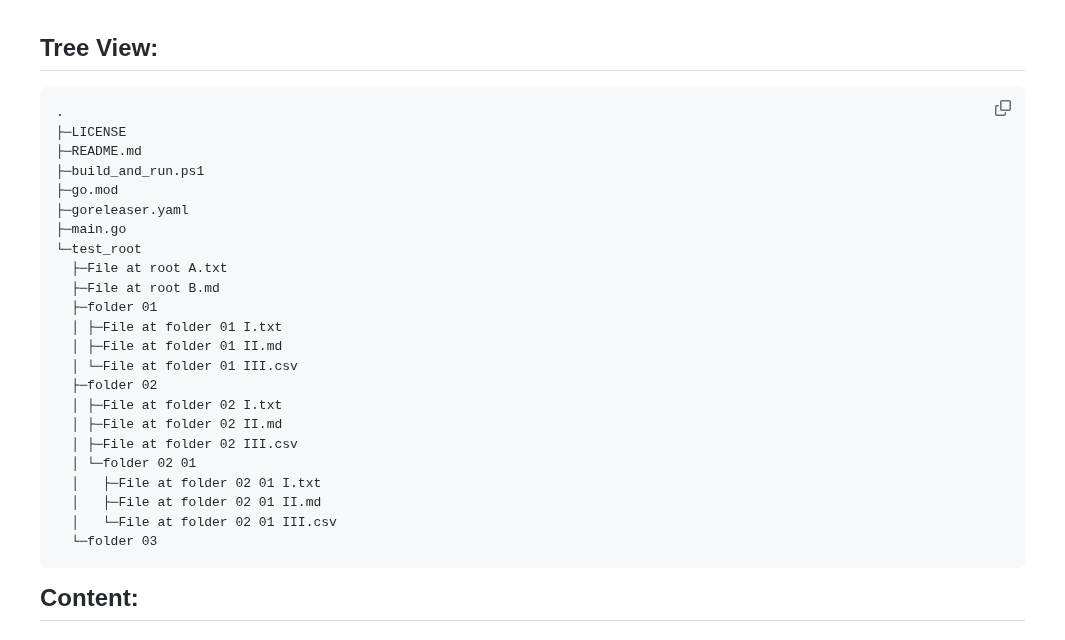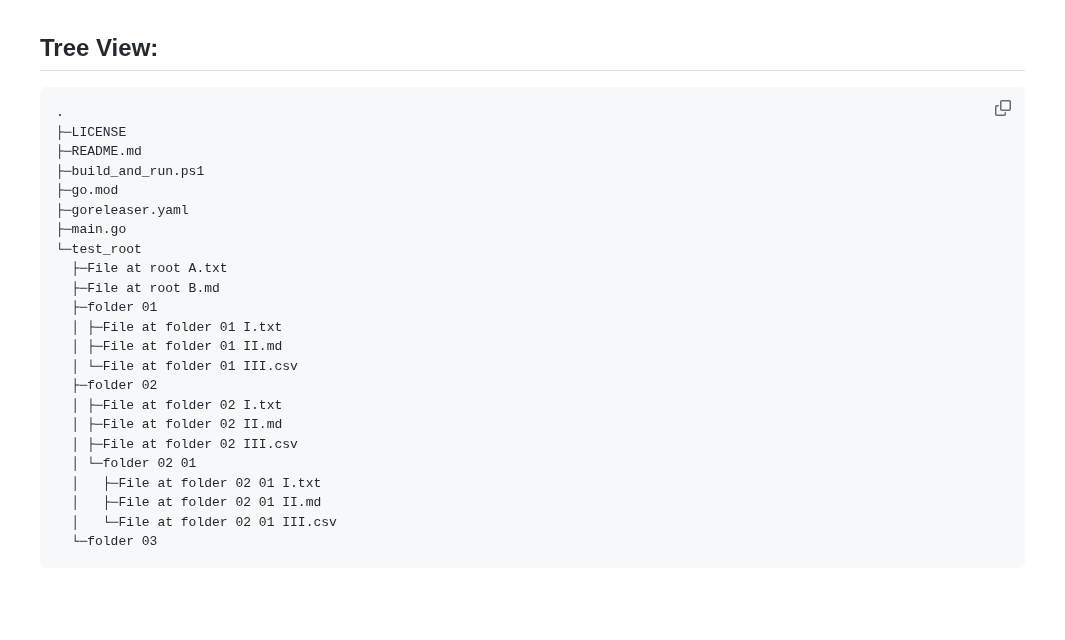--- a/index.html
+++ b/index.html
@@ -92,13 +92,14 @@
   │ ├─File at folder 02 I.txt
   │ ├─File at folder 02 II.md
   │ ├─File at folder 02 III.csv
   │ └─folder 02 01
   │   ├─File at folder 02 01 I.txt
   │   ├─File at folder 02 01 II.md
   │   └─File at folder 02 01 III.csv
   └─folder 03</pre>
   </div>
 
+  <h2>Content:</h2>
 </div>
 
 </body></html>

